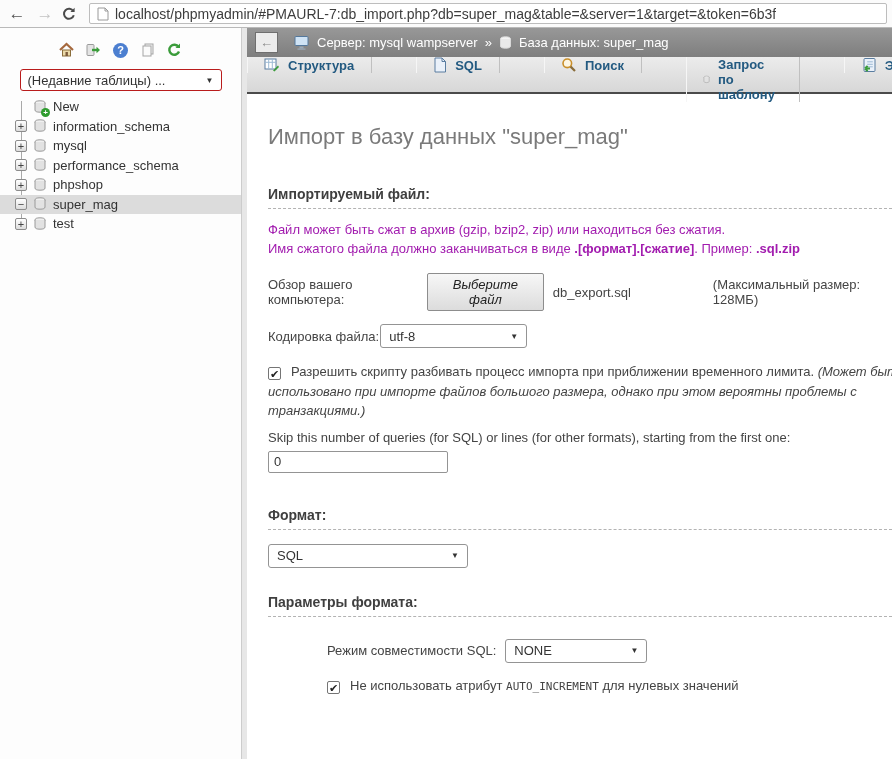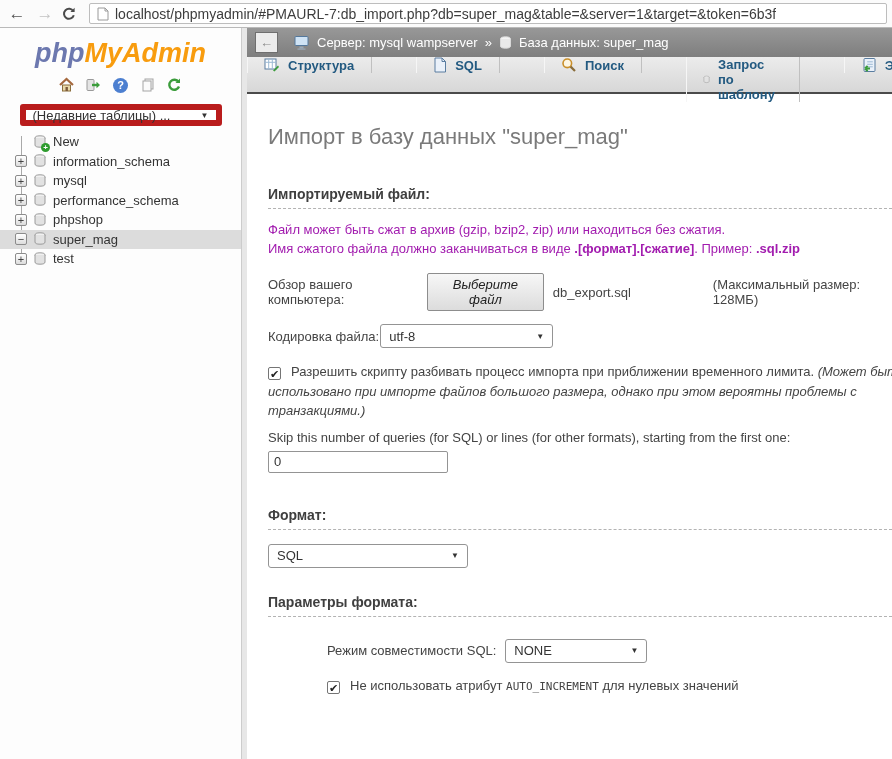--- a/index.html
+++ b/index.html
@@ -23,21 +23,21 @@
   .divider { width:6px; background:#e7e7e7; border-left:1px solid #cccccc; }
   .main { flex:1; min-width:0; display:flex; flex-direction:column; background:#fff; }
   
   .logo { text-align:center; font-size:27px; font-weight:bold; font-style:italic; margin-top:4px; }
   .logo .php { color:#6c78af; }
   .logo .myadmin { color:#f89c0e; }
   .icon-row { display:flex; justify-content:center; align-items:center; gap:10px; margin-top:7px; height:18px; }
   .icon-row .ic { width:17px; height:17px; display:inline-flex; align-items:center; justify-content:center; }
   .help-badge { width:15px; height:15px; border-radius:50%; background:#4c7fd0; color:#fff;
     font-size:11px; font-weight:bold; display:flex; align-items:center; justify-content:center; }
-  .recent-select { width:202px; height:22px; margin:10px auto 4px; border:6px solid #b91c1c; border-radius:3px;
+  .recent-select { width:202px; height:22px; margin:10px auto 4px; border:1px solid #b91c1c; border-radius:3px;
     background:#fff; display:flex; align-items:center; justify-content:space-between;
     padding:0 7px; font-size:13px; color:#333; }
   .sel-arrow { font-size:8px; color:#333; }
   .tree { margin-top:6px; position:relative; font-size:13px; color:#333; }
   .tree-line { position:absolute; left:21px; top:4px; bottom:10px; border-left:1px solid #a9a9a9; }
   .tree-item { display:flex; align-items:center; height:19.5px; padding-left:15px; position:relative; cursor:default; }
   .tree-item.selected { background:#dcdcdc; }
   .expander { width:12px; height:12px; border:1px solid #8c8c8c; border-radius:2px;
     background:linear-gradient(#ffffff,#dcdcdc); font-size:11px; line-height:10px; text-align:center;
     color:#444; margin-right:6px; flex:0 0 auto; position:relative; z-index:1; }
@@ -65,21 +65,21 @@
   .mt-s1 { margin-top:36px; } .mt-s2 { margin-top:26px; } .mt-s3 { margin-top:34px; } .mt-s4 { margin-top:26px; }
   .note { font-size:13px; color:#a21caf; margin:12px 0 0 0; line-height:1.32; }
   .browse-row { display:flex; align-items:center; gap:9px; margin-top:16px; font-size:13px; color:#444; }
   .file-btn { background:linear-gradient(#f7f7f7,#dcdcdc); border:1px solid #8d8d8d; border-radius:2px;
     font-size:13px; color:#222; padding:3px 11px; font-family:"Liberation Sans",sans-serif;font-style:italic; }
   .max-size { margin-left:73px; }
   .charset-row { display:flex; align-items:center; gap:1px; margin-top:13px; font-size:13px; color:#444; }
   .selectbox { height:24px; border:1px solid #949494; border-radius:3px; background:#fff;
     display:inline-flex; align-items:center; justify-content:space-between; padding:0 8px;
     font-size:13px; color:#333; cursor:default; }
-  .w-charset { width:173px; } .w-format { width:200px; } .w-compat { width:142px; }
+  .w-charset { width:147px; } .w-format { width:200px; } .w-compat { width:142px; }
   .checkline { margin-top:14px; font-size:13px; color:#444; width:664px; line-height:1.5; }
   .checkbox { display:inline-block; width:13px; height:13px; border:1px solid #757575; border-radius:2px;
     background:#fff; font-size:11px; line-height:12px; text-align:center; color:#222;
     vertical-align:-2px; margin-right:10px; }
   .cb-note { font-style:italic; }
   .skip-label { font-size:13px; color:#444; margin-top:9px; }
   .skip-input { display:block; margin-top:6px; width:180px; height:22px; border:1px solid #949494;
     border-radius:2px; font-size:13px; color:#333; padding:0 5px; font-family:"Liberation Sans",sans-serif; }
   .fmt-select { margin-top:14px; }
   .opt-row { margin-top:22px; margin-left:59px; display:flex; align-items:center; gap:9px; font-size:13px; color:#444; }
@@ -104,23 +104,20 @@
       <path d="M1 1 h7 l3 3 v9 h-10 z" fill="#fff" stroke="#9a9a9a"></path>
       <path d="M8 1 v3 h3" fill="none" stroke="#9a9a9a"></path>
     </svg>
     <span class="url-text">localhost/phpmyadmin/#PMAURL-7:db_import.php?db=super_mag&amp;table=&amp;server=1&amp;target=&amp;token=6b3f</span>
   </div>
 </div>
 
 <div class="app">
 
   <div class="sidebar">
-    <div class="logo">
-      <span class="php">php</span><span class="myadmin">MyAdmin</span>
-    </div>
     <div class="icon-row">
       <span class="ic">
         <svg width="17" height="16" viewBox="0 0 17 16">
           <path d="M2 8 L8.5 2 L15 8" fill="none" stroke="#a6693e" stroke-width="2.2"></path>
           <rect x="4.5" y="8" width="8" height="6" fill="#ead9a8" stroke="#8a6d3b"></rect>
           <rect x="7.5" y="10" width="2.4" height="4" fill="#7c5a3a"></rect>
         </svg>
       </span>
       <span class="ic">
         <svg width="17" height="16" viewBox="0 0 17 16">

